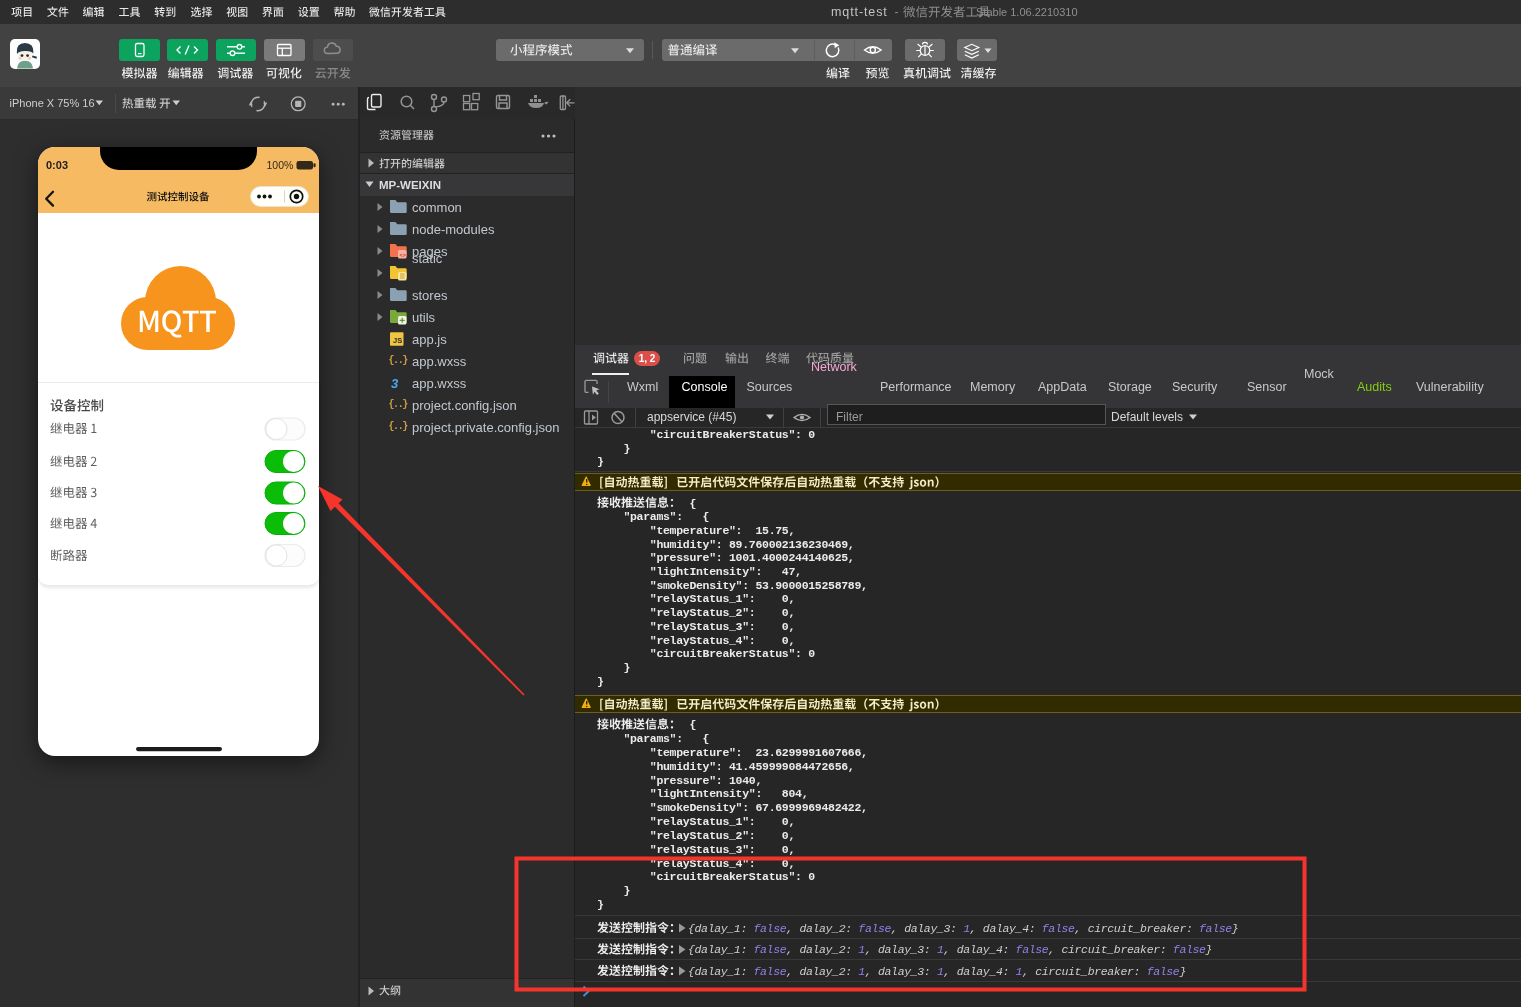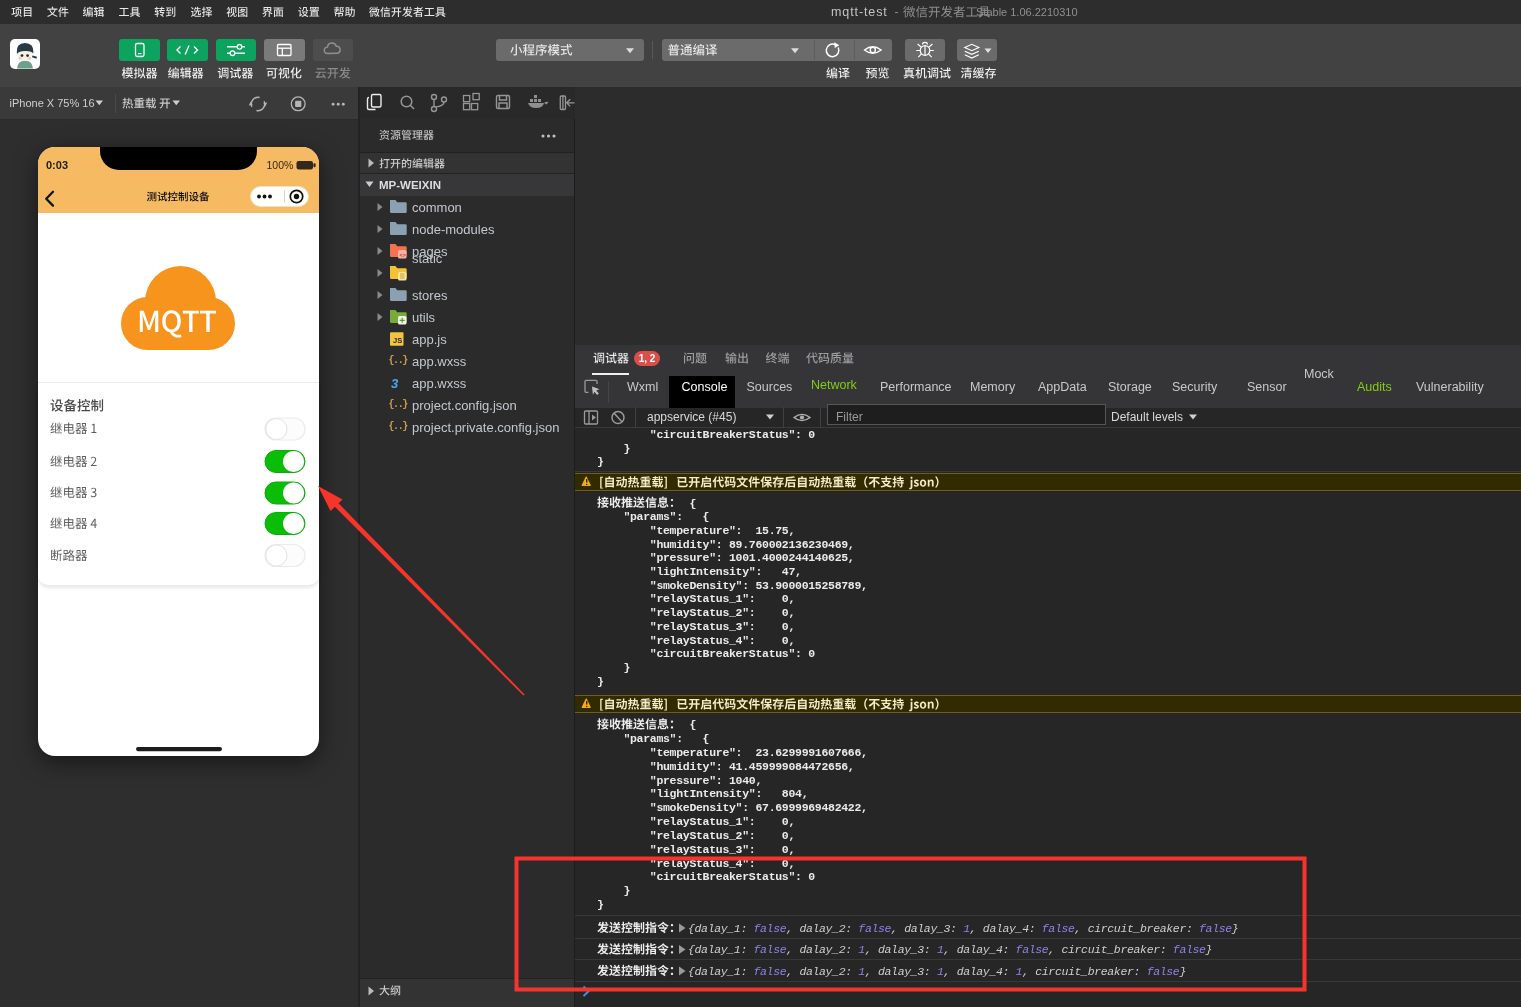--- a/index.html
+++ b/index.html
@@ -56,21 +56,21 @@
 <div class="a" style="left:575px;top:87px;width:946px;height:258px;background:#2c2c2c;"></div>
 <div class="a" style="left:575px;top:345px;width:946px;height:31px;background:#353537;"></div>
 <div class="a" style="left:575px;top:376px;width:946px;height:32px;background:#353537;"></div>
 <div class="a" style="left:592px;top:372.5px;width:37px;height:2px;background:#f0f0f0;"></div>
 <div class="a" style="left:634px;top:350.5px;width:26px;height:15px;border-radius:8px;background:#da4f49;"></div>
 <div class="a" style="left:638.66px;top:353.54px;font:700 10px 'Liberation Sans',sans-serif;color:#ffffff;line-height:10px;white-space:pre;">1, 2</div>
 <div class="a" style="left:669px;top:376px;width:66px;height:32px;background:#000;"></div>
 <div class="a" style="left:627px;top:380.925px;font:400 12.5px 'Liberation Sans',sans-serif;color:#c8c8c8;line-height:12.5px;white-space:pre;">Wxml</div>
 <div class="a" style="left:681.5px;top:380.925px;font:400 12.5px 'Liberation Sans',sans-serif;color:#ffffff;line-height:12.5px;white-space:pre;">Console</div>
 <div class="a" style="left:746.5px;top:380.925px;font:400 12.5px 'Liberation Sans',sans-serif;color:#c8c8c8;line-height:12.5px;white-space:pre;">Sources</div>
-<div class="a" style="left:811px;top:379px;font:400 12.5px 'Liberation Sans',sans-serif;color:#84cc16;line-height:12.5px;white-space:pre;">Network</div>
+<div class="a" style="left:811px;top:361px;font:400 12.5px 'Liberation Sans',sans-serif;color:#f9a8d4;line-height:12.5px;white-space:pre;">Network</div>
 <div class="a" style="left:880px;top:380.925px;font:400 12.5px 'Liberation Sans',sans-serif;color:#c8c8c8;line-height:12.5px;white-space:pre;">Performance</div>
 <div class="a" style="left:970px;top:380.925px;font:400 12.5px 'Liberation Sans',sans-serif;color:#c8c8c8;line-height:12.5px;white-space:pre;">Memory</div>
 <div class="a" style="left:1038px;top:380.925px;font:400 12.5px 'Liberation Sans',sans-serif;color:#c8c8c8;line-height:12.5px;white-space:pre;">AppData</div>
 <div class="a" style="left:1108px;top:380.925px;font:400 12.5px 'Liberation Sans',sans-serif;color:#c8c8c8;line-height:12.5px;white-space:pre;">Storage</div>
 <div class="a" style="left:1172px;top:380.925px;font:400 12.5px 'Liberation Sans',sans-serif;color:#c8c8c8;line-height:12.5px;white-space:pre;">Security</div>
 <div class="a" style="left:1247px;top:380.925px;font:400 12.5px 'Liberation Sans',sans-serif;color:#c8c8c8;line-height:12.5px;white-space:pre;">Sensor</div>
 <div class="a" style="left:1304px;top:368px;font:400 12.5px 'Liberation Sans',sans-serif;color:#c8c8c8;line-height:12.5px;white-space:pre;">Mock</div>
 <div class="a" style="left:1357px;top:380.925px;font:400 12.5px 'Liberation Sans',sans-serif;color:#84cc16;line-height:12.5px;white-space:pre;">Audits</div>
 <div class="a" style="left:1416px;top:380.925px;font:400 12.5px 'Liberation Sans',sans-serif;color:#c8c8c8;line-height:12.5px;white-space:pre;">Vulnerability</div>
 <div class="a" style="left:608px;top:381px;width:1px;height:22px;background:#454545;"></div>

